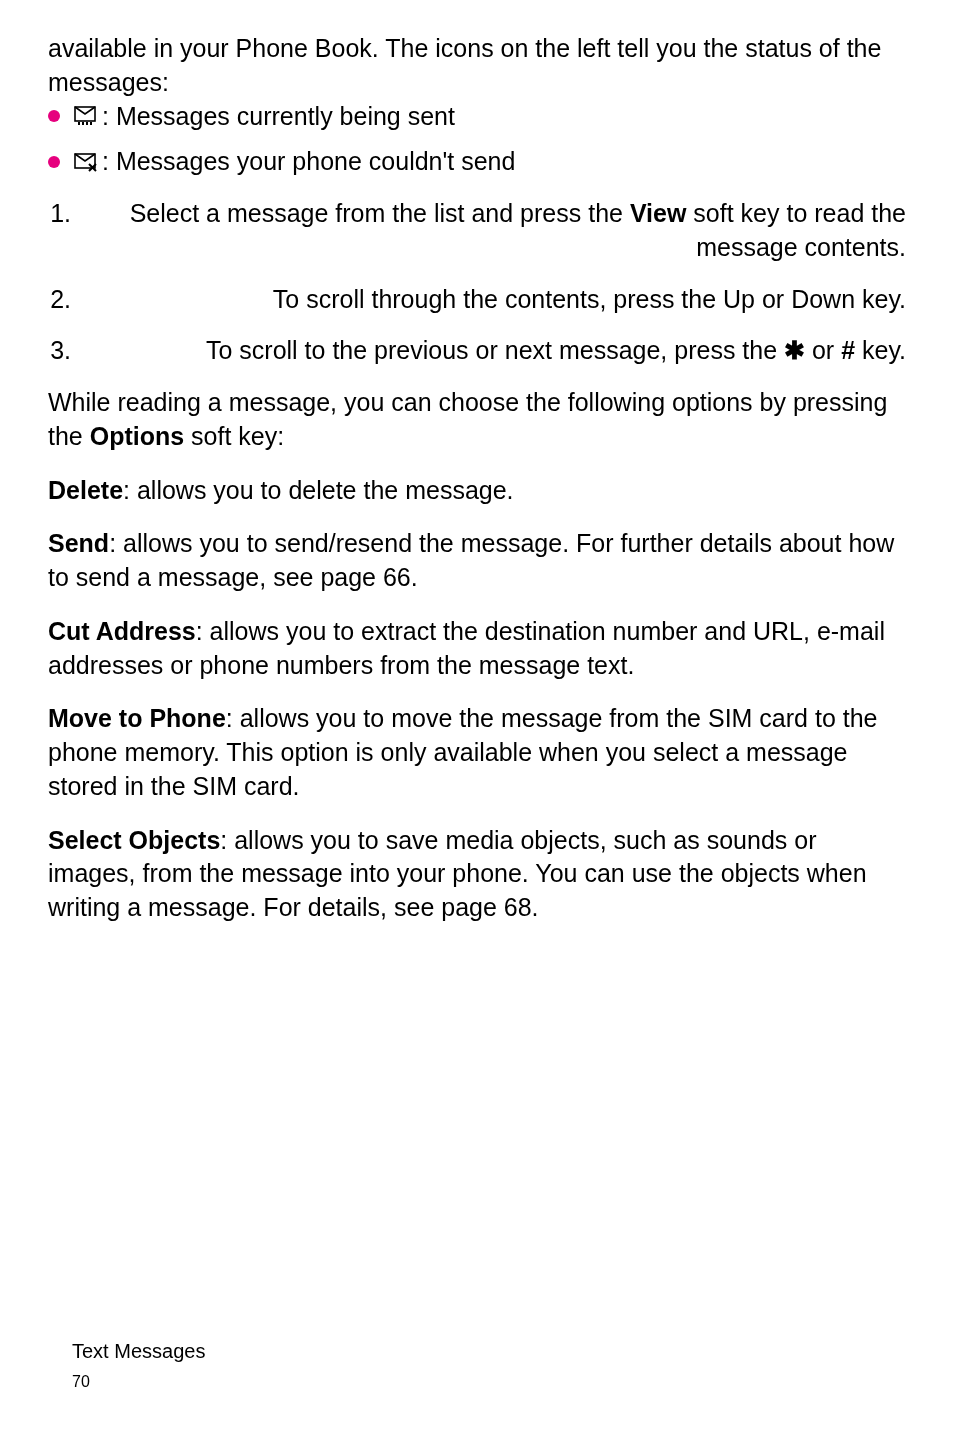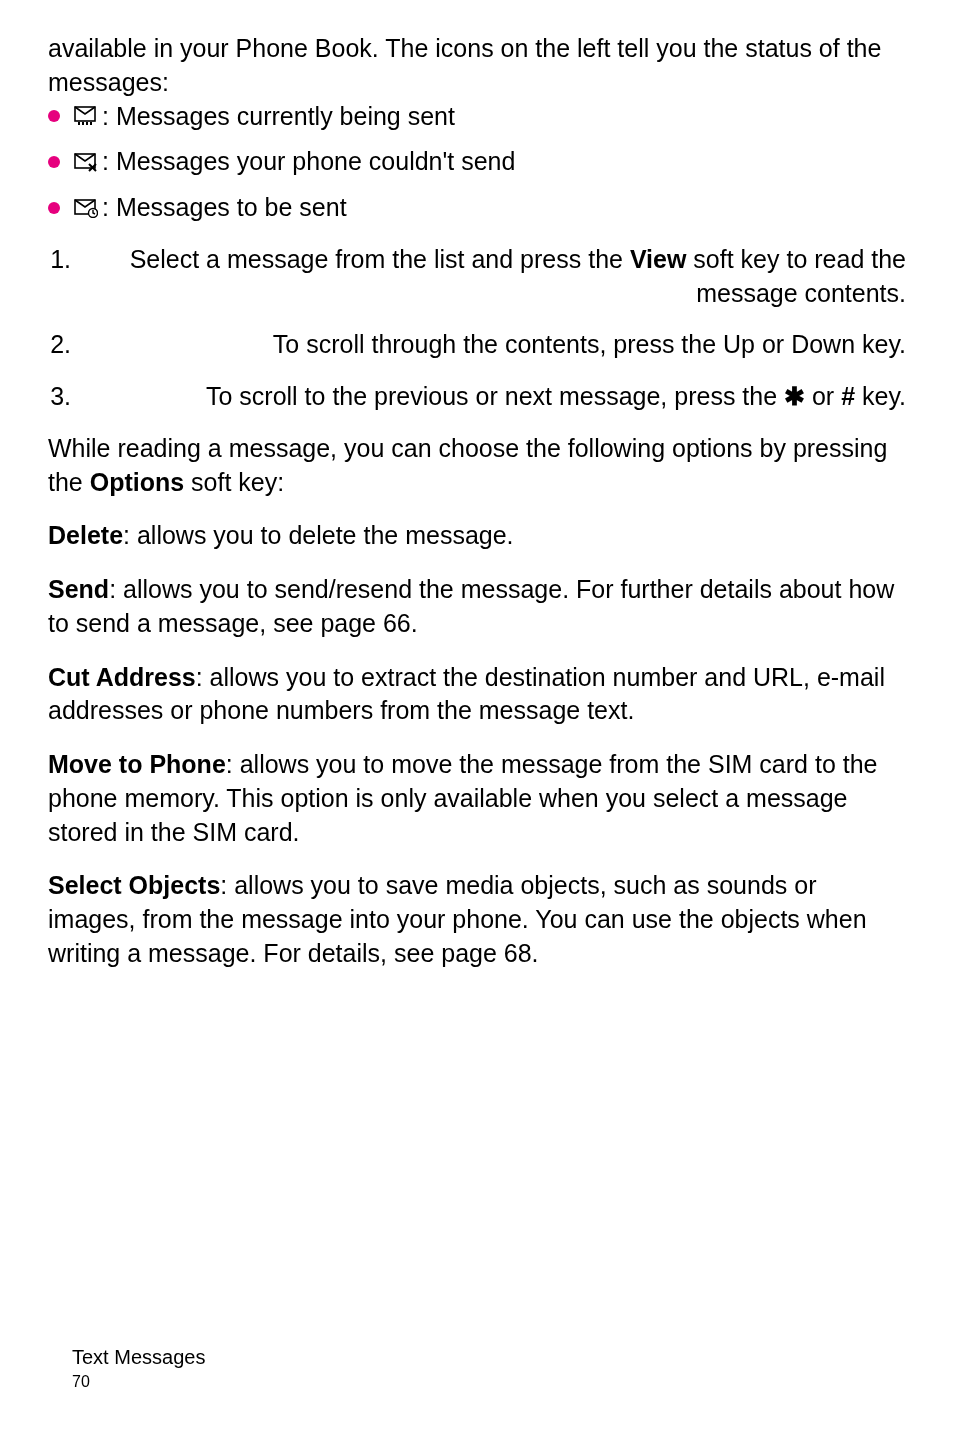--- a/index.html
+++ b/index.html
@@ -58,21 +58,21 @@
   .hash-key, .star-key {
     font-family: Verdana, Geneva, sans-serif;
     font-weight: bold;
   }
   .footer {
     position: absolute;
     left: 72px;
     bottom: 40px;
     font-size: 20px;
   }
-  .footer .section { }
+  .footer .section { margin-bottom: 6px; }
   .footer .page { font-size: 16px; }
 </style>
 </head>
 <body>
 
 <div class="intro">available in your Phone Book. The icons on the left tell you the status of the messages:</div>
 
 <ul class="icon-list">
   <li>
     <span class="bullet-dot"></span>
@@ -91,32 +91,20 @@
   <li>
     <span class="bullet-dot"></span>
     <span class="msg-icon">
       <svg viewBox="0 0 24 20" width="24" height="20">
           <rect x="1" y="2" width="20" height="14" fill="none" stroke="#000" stroke-width="1.6"></rect>
           <path d="M1 2 L11 9 L21 2" fill="none" stroke="#000" stroke-width="1.6"></path>
           <path d="M15 12 L22 19 M22 12 L15 19" stroke="#000" stroke-width="2"></path>
         </svg>
     </span>
     <span class="icon-label">: Messages your phone couldn't send</span>
-  </li>
-  <li>
-    <span class="bullet-dot"></span>
-    <span class="msg-icon">
-      <svg viewBox="0 0 24 20" width="24" height="20">
-          <rect x="1" y="2" width="20" height="14" fill="none" stroke="#000" stroke-width="1.6"></rect>
-          <path d="M1 2 L11 9 L21 2" fill="none" stroke="#000" stroke-width="1.6"></path>
-          <circle cx="19" cy="15" r="4.5" fill="#fff" stroke="#000" stroke-width="1.4"></circle>
-          <path d="M19 12 L19 15 L21 16" stroke="#000" stroke-width="1.4" fill="none"></path>
-        </svg>
-    </span>
-    <span class="icon-label">: Messages to be sent</span>
   </li>
 </ul>
 
 <ol class="steps">
   <li>
     <span>Select a message from the list and press the </span><span class="bold">View</span><span> soft key to read the message contents.</span>
   </li>
   <li>
     <span>To scroll through the contents, press the Up or Down key.</span>
   </li>

